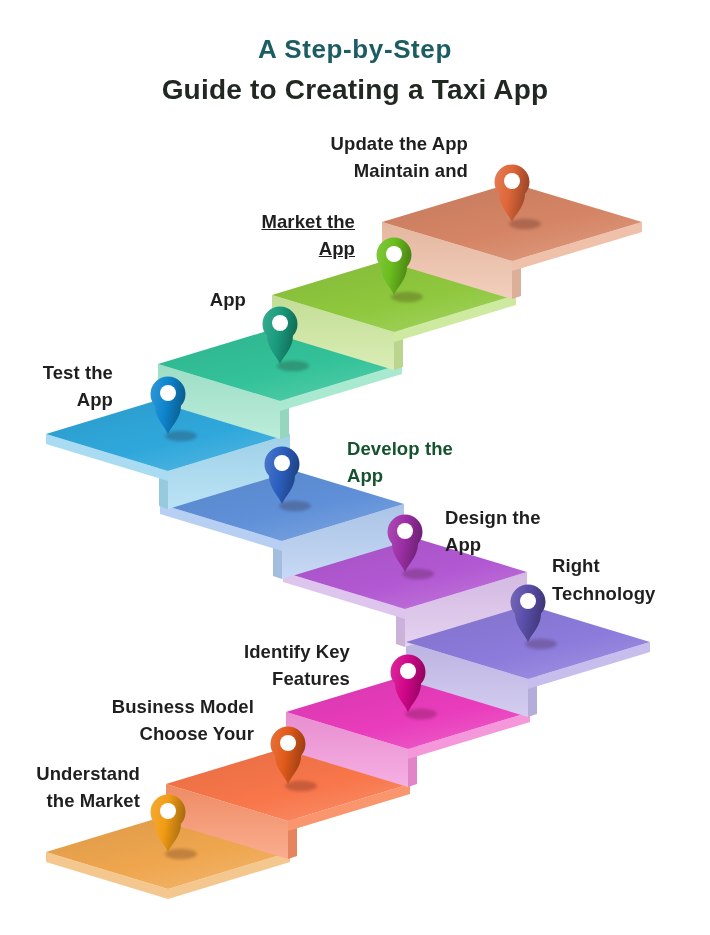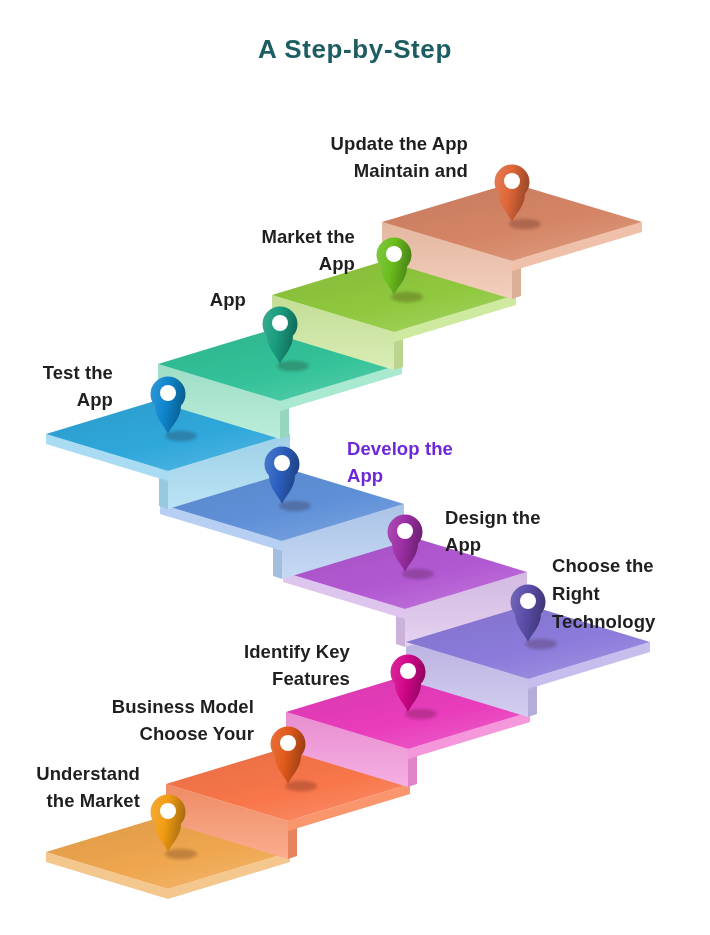--- a/index.html
+++ b/index.html
@@ -18,20 +18,21 @@
   }
   .al-r{text-align:right;}
   .al-l{text-align:left;}
   .lh28{line-height:28px;}
 </style>
 </head>
 <body style="background: rgb(255, 255, 255);">
 
 <div class="title">
   <div class="t1" style="color: rgb(28, 93, 99);">A Step-by-Step</div>
+  <div class="t2" style="color: rgb(33, 39, 33);">Guide to Creating a Taxi App</div>
 </div>
 
 <div id="stairs">
     <svg width="710" height="935" viewBox="0 0 710 935">
       <defs>
         <filter id="soft" x="-60%" y="-60%" width="220%" height="220%">
           <feGaussianBlur stdDeviation="1.6"></feGaussianBlur>
         </filter>
         <linearGradient id="tg0" gradientUnits="userSpaceOnUse" x1="168" y1="815" x2="188" y2="903">
           <stop offset="0%" stop-color="rgb(227,158,74)"></stop>
@@ -311,40 +312,39 @@
   </div>
   <div class="step-label al-r" style="right: 456px; top: 693px; color: rgb(31, 31, 31);">
     <div>Business Model</div>
     <div>Choose Your</div>
   </div>
   <div class="step-label al-r" style="right: 360px; top: 638px; color: rgb(31, 31, 31);">
     <div>Identify Key</div>
     <div>Features</div>
   </div>
   <div class="step-label al-l lh28" style="left: 552px; top: 552px; color: rgb(31, 31, 31);">
-    <div>Choose the</div>
     <div>Right</div>
     <div>Technology</div>
   </div>
   <div class="step-label al-l" style="left: 445px; top: 504px; color: rgb(31, 31, 31);">
     <div>Design the</div>
     <div>App</div>
   </div>
-  <div class="step-label al-l" style="left: 347px; top: 435px; color: #6d28d9;">
+  <div class="step-label al-l" style="left: 347px; top: 435px; color: #14532d;">
     <div>Develop the</div>
     <div>App</div>
   </div>
   <div class="step-label al-r" style="right: 597px; top: 359px; color: rgb(31, 31, 31);">
     <div>Test the</div>
     <div>App</div>
   </div>
   <div class="step-label al-r" style="right: 464px; top: 286px; color: rgb(31, 31, 31);">
     <div>App</div>
   </div>
-  <div class="step-label al-r" style="right: 355px; top: 223px; color: rgb(31, 31, 31);">
+  <div class="step-label al-r" style="right: 355px; top: 208px; color: rgb(31, 31, 31); text-decoration: underline;">
     <div>Market the</div>
     <div>App</div>
   </div>
   <div class="step-label al-r" style="right: 242px; top: 130px; color: rgb(31, 31, 31);">
     <div>Update the App</div>
     <div>Maintain and</div>
   </div>
 </div>
 
 </body></html>

